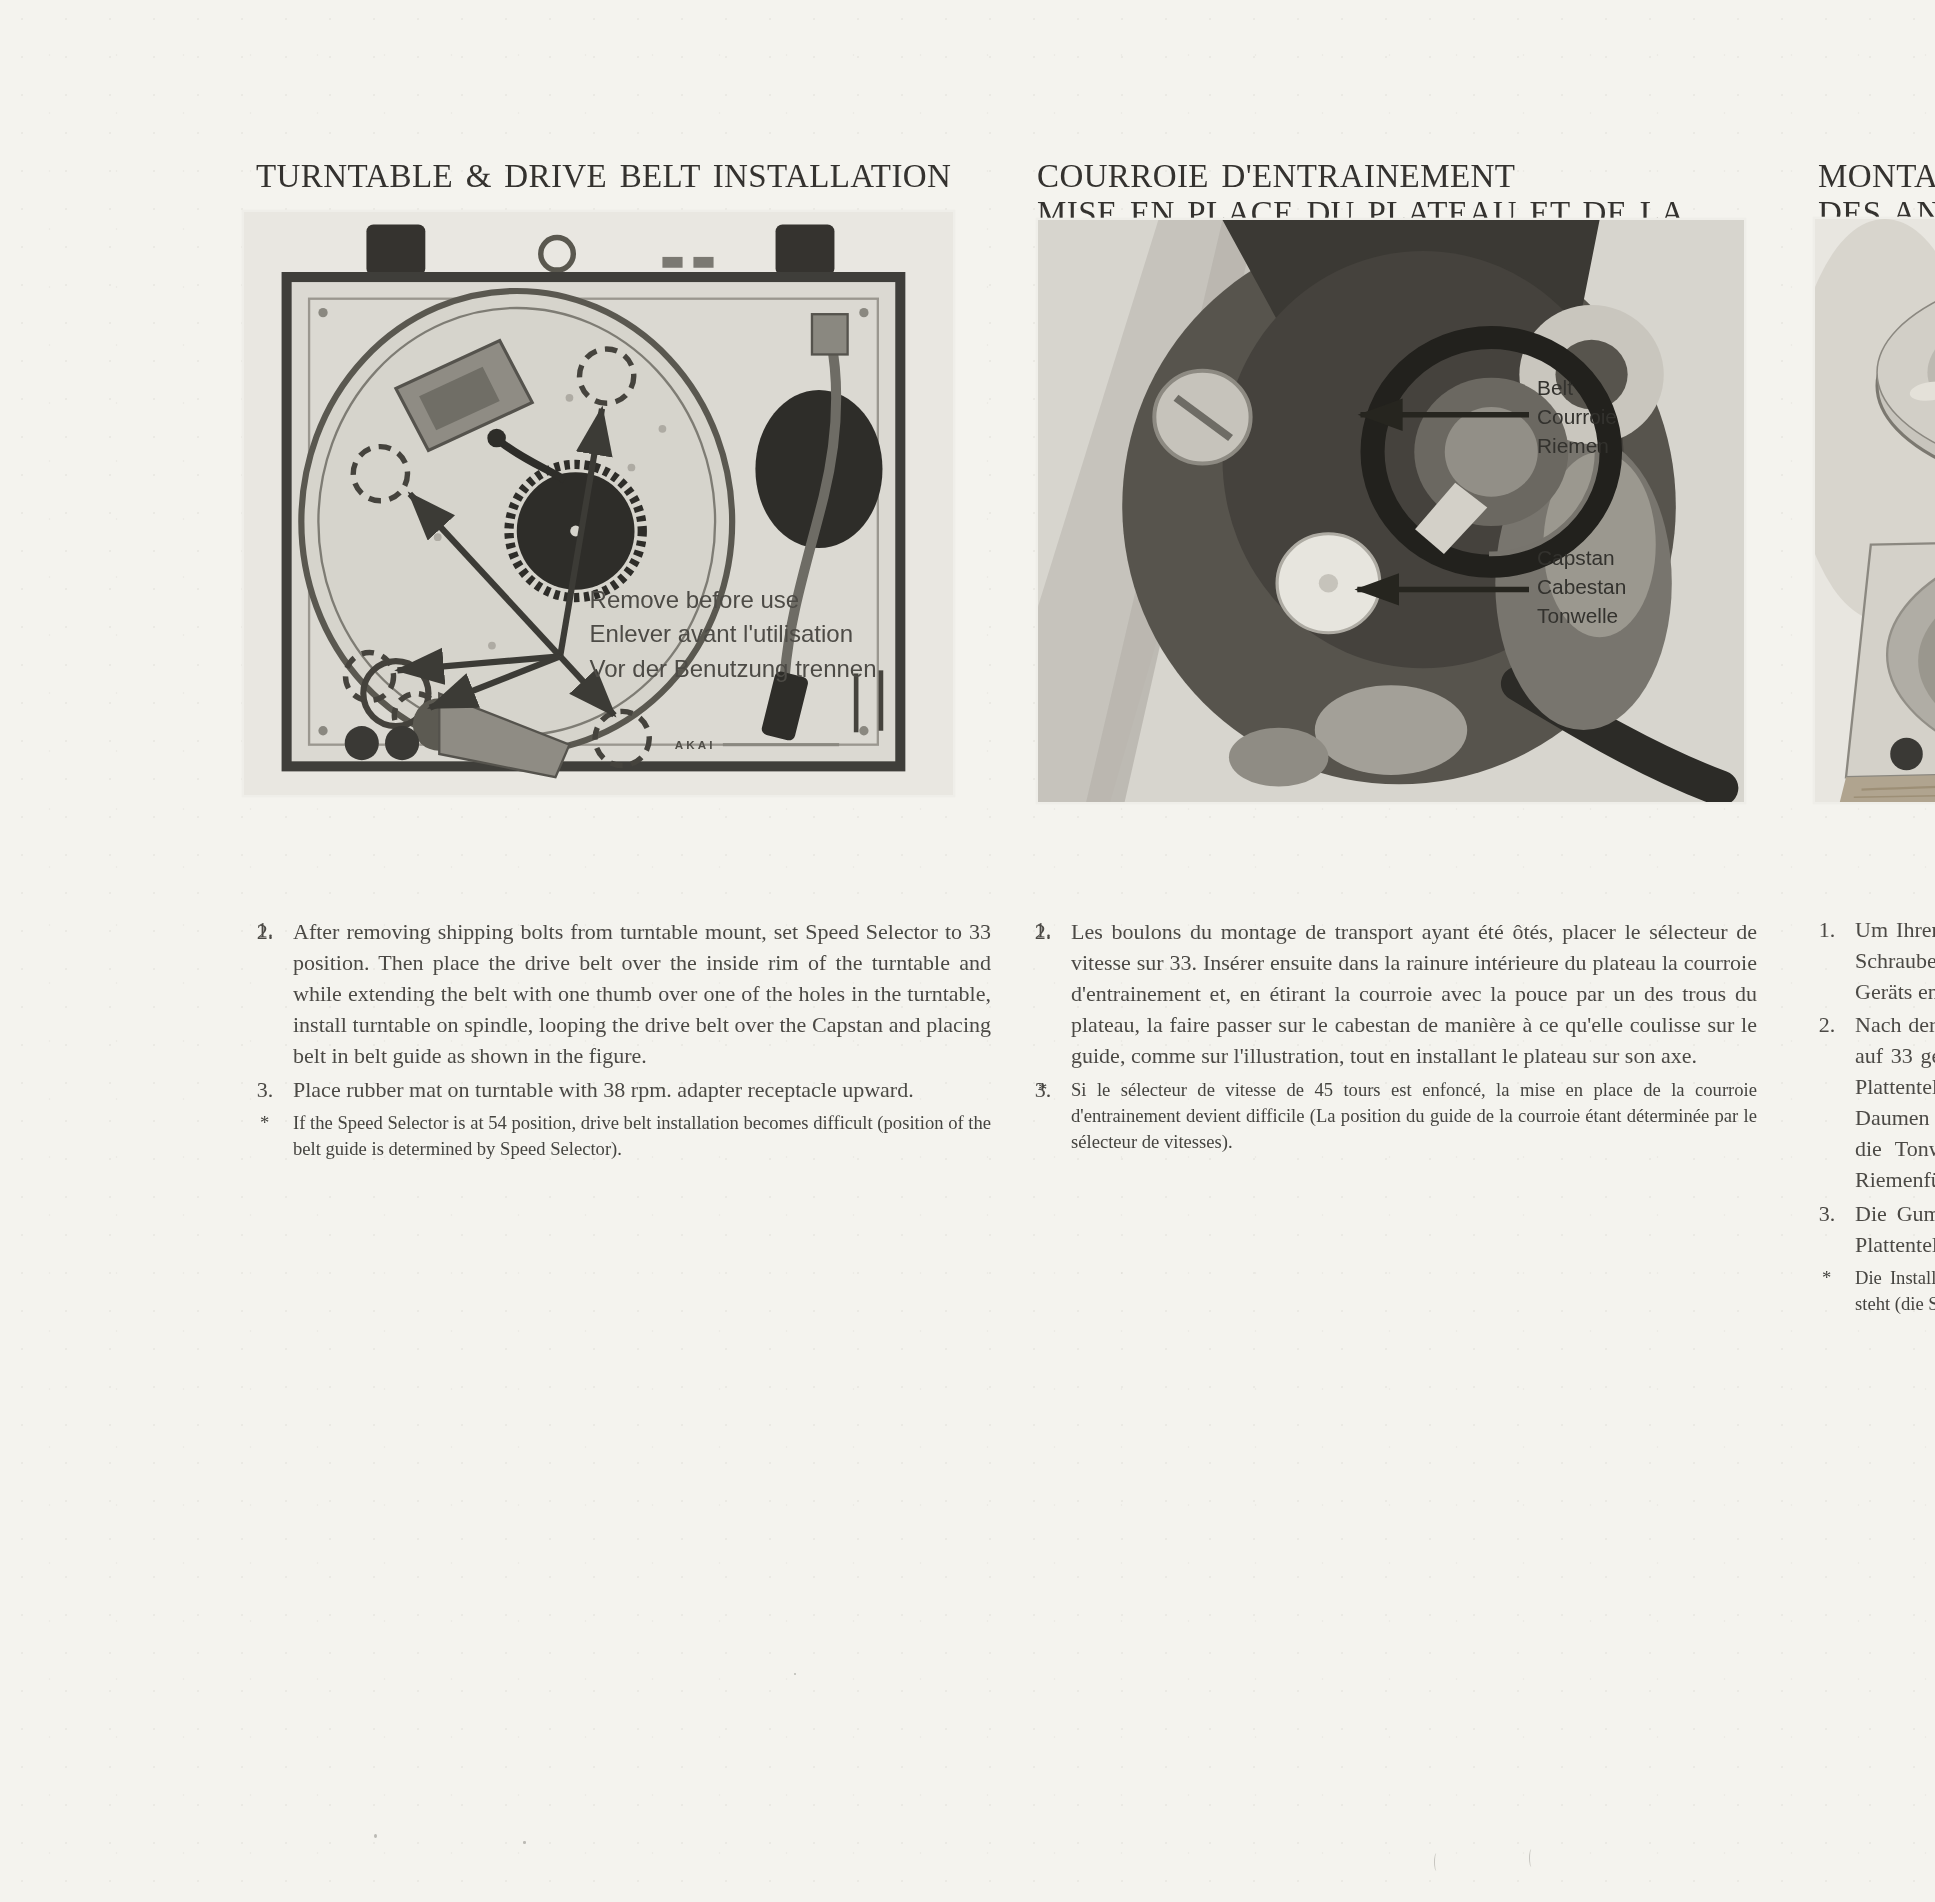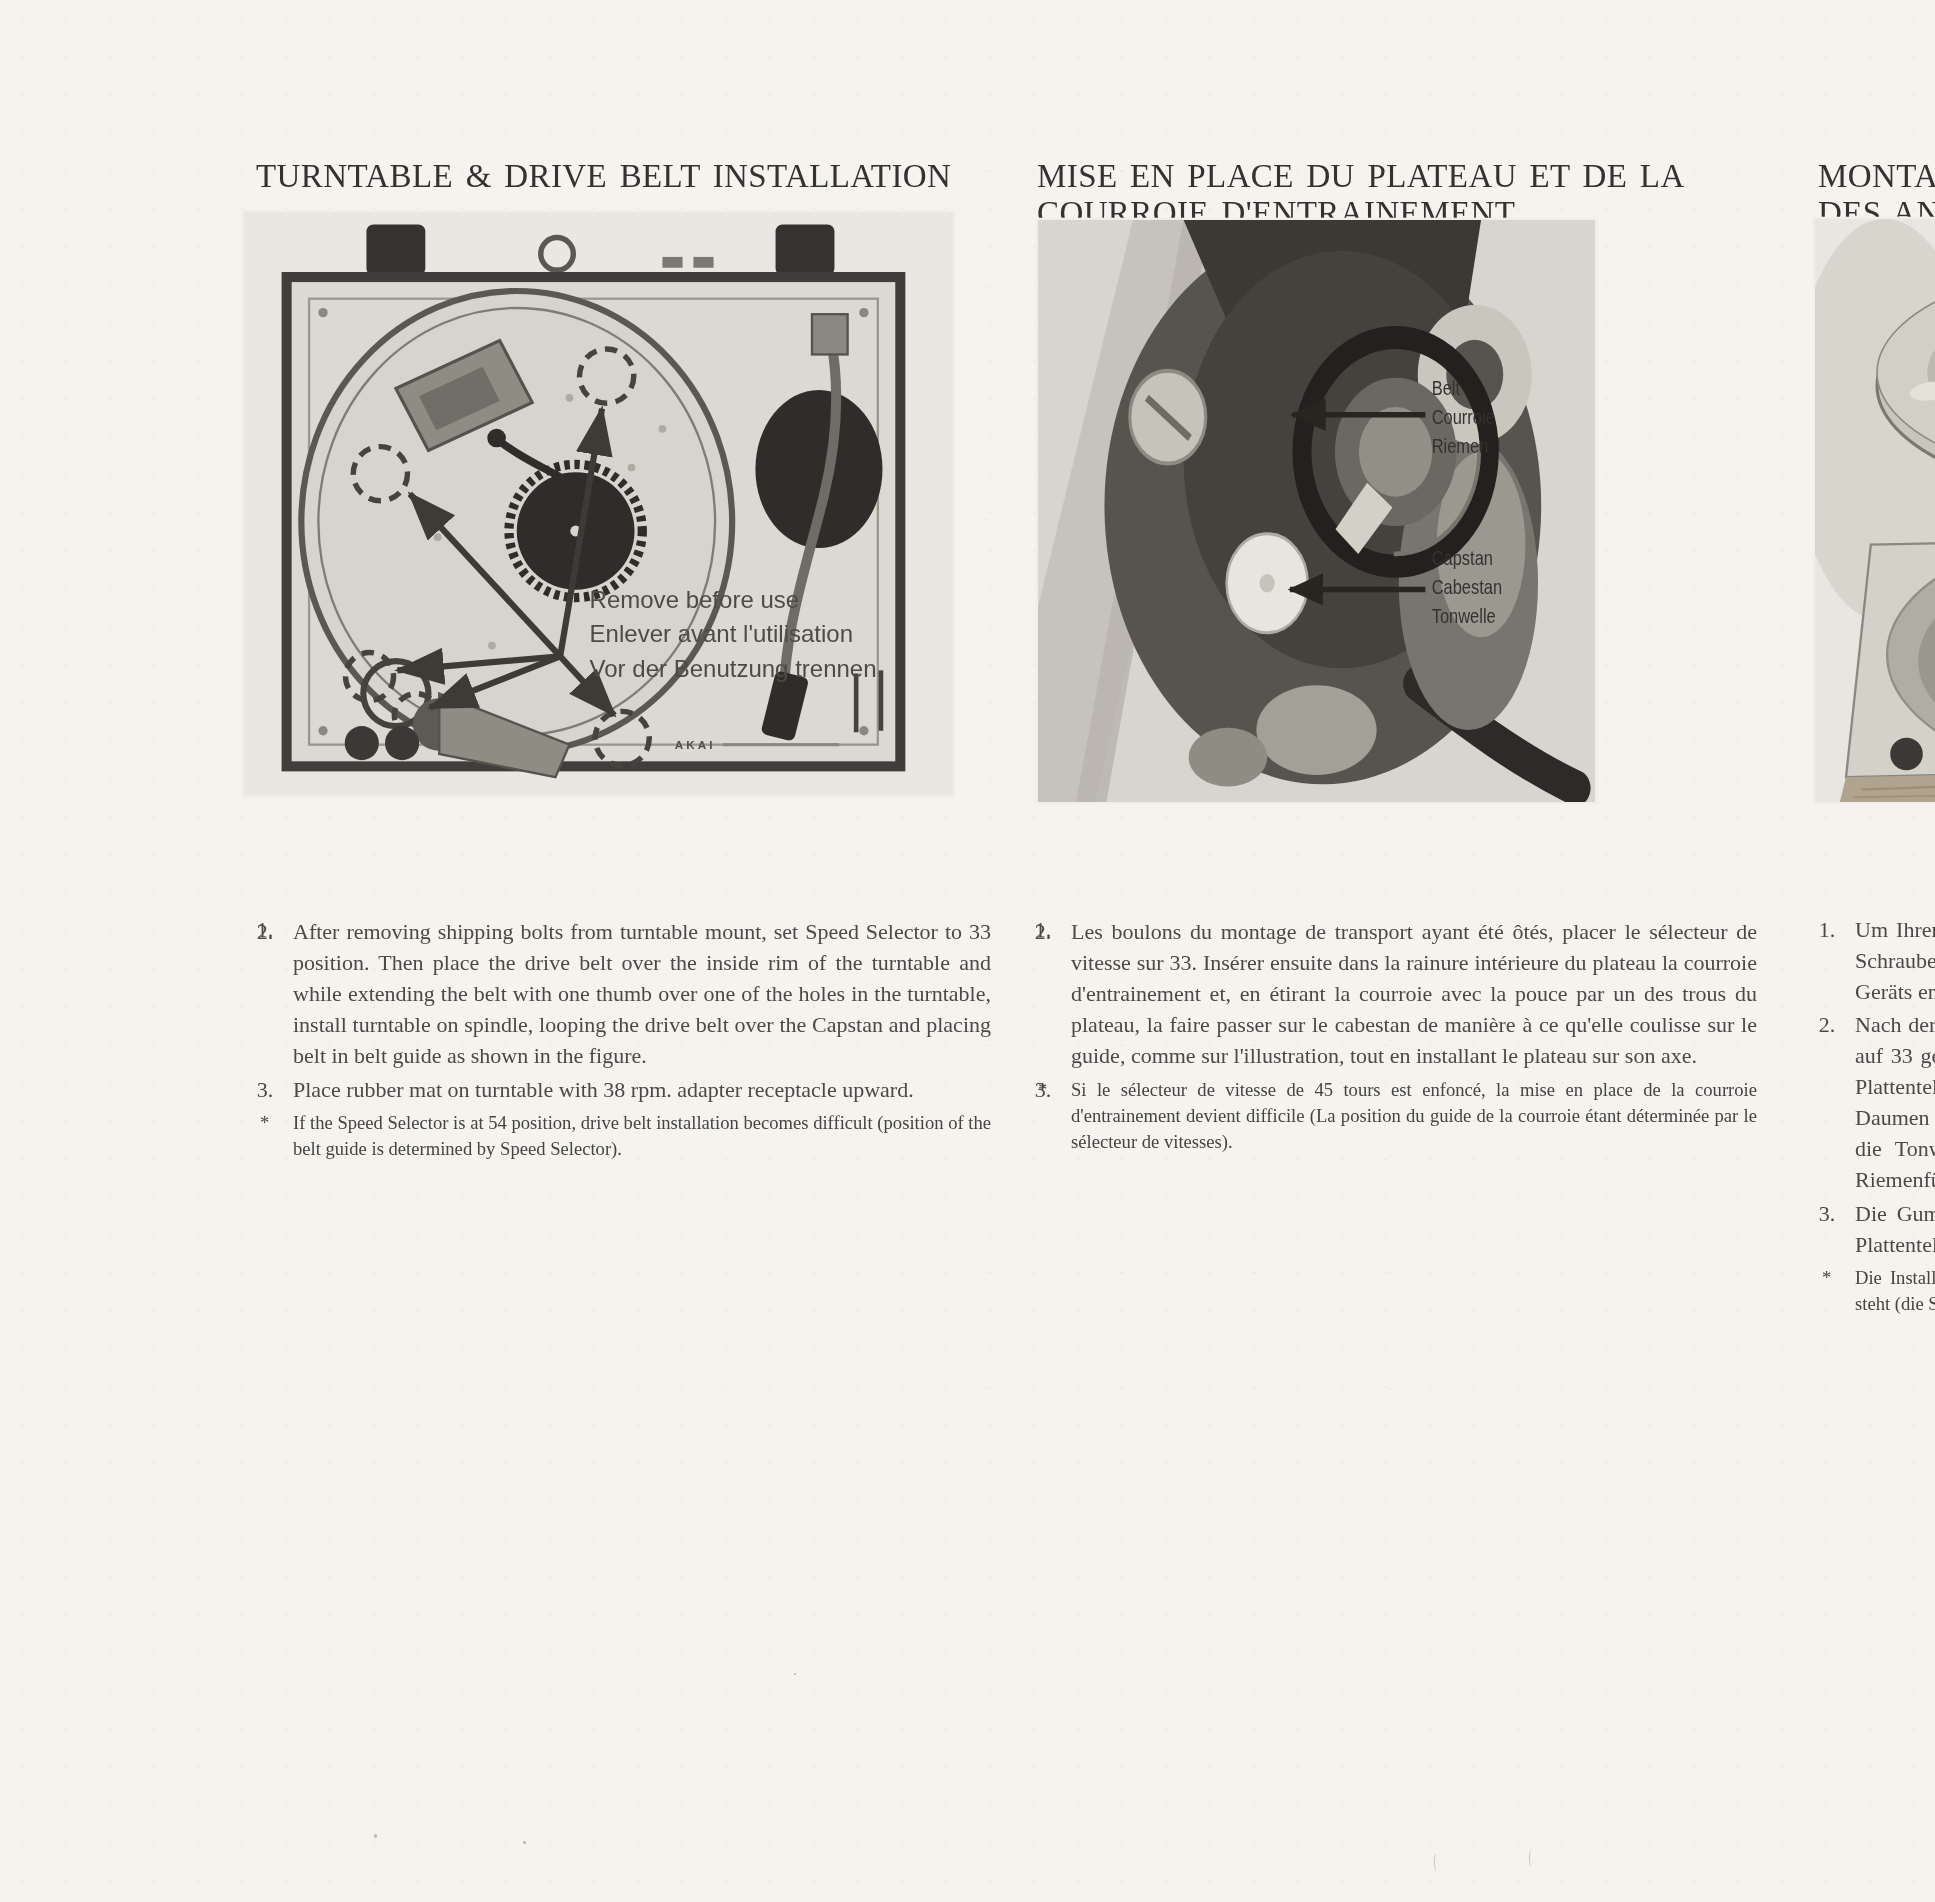--- a/index.html
+++ b/index.html
@@ -40,22 +40,22 @@
   .speck{position:absolute;background:#8d8b85;border-radius:50%;opacity:.55;}
   .squiggle{position:absolute;width:3.9px;height:18px;border-left:1.5px solid #8d8b85;border-radius:60% 0 0 60%;opacity:.45;}
 </style>
 </head>
 <body>
 
 <h1 class="title" style="left:256px;top:136px;width:759px;">
   <span>TURNTABLE &amp; DRIVE BELT INSTALLATION</span>
 </h1>
 <h1 class="title" style="left:1037px;top:136px;width:736px;">
+  <span>COURROIE D'ENTRAINEMENT</span>
   <span>MISE EN PLACE DU PLATEAU ET DE LA</span>
-  <span>COURROIE D'ENTRAINEMENT</span>
 </h1>
 <h1 class="title" style="left:1818px;top:136px;width:736px;">
   <span>MONTAGE DES PLATTENTELLERS UND</span>
   <span>DES ANTRIEBSRIEMENS</span>
 </h1>
 
 <div class="figure" style="left:244px;top:212px;width:709px;height:583px;">
 <svg viewBox="0 0 915 753" preserveAspectRatio="none">
   <defs>
     <marker id="ah1" markerWidth="9" markerHeight="8" refX="7.5" refY="3" orient="auto" markerUnits="strokeWidth">
@@ -135,21 +135,21 @@
     <circle cx="152" cy="686" r="22" fill="#3a3935"></circle>
     <circle cx="204" cy="686" r="22" fill="#3a3935"></circle>
   </g>
   <g>
     <text class="svg-label" x="556" y="694" font-size="15" letter-spacing="4" font-weight="bold" fill="#514f49">AKAI</text>
     <rect x="618" y="686" width="150" height="4" fill="#8a8880"></rect>
   </g>
 </svg>
 </div>
 
-<div class="figure" style="left:1038px;top:220px;width:557px;height:582px;">
+<div class="figure" style="left:1038px;top:220px;width:706px;height:582px;">
 <svg viewBox="0 0 880 753" preserveAspectRatio="none">
   <defs>
     <marker id="ah2" markerWidth="9" markerHeight="8" refX="7.5" refY="3" orient="auto" markerUnits="strokeWidth">
       <path d="M0,0 L8,3 L0,6 Z" fill="#26251f"></path>
     </marker>
   </defs>
   <rect width="880" height="753" fill="#d7d5ce"></rect>
   <g>
     <polygon points="0,753 0,500 150,0 300,0 90,753" fill="#c6c3bc"></polygon>
     <polygon points="60,753 230,0 272,0 108,753" fill="#b8b5ae" opacity=".85"></polygon>

